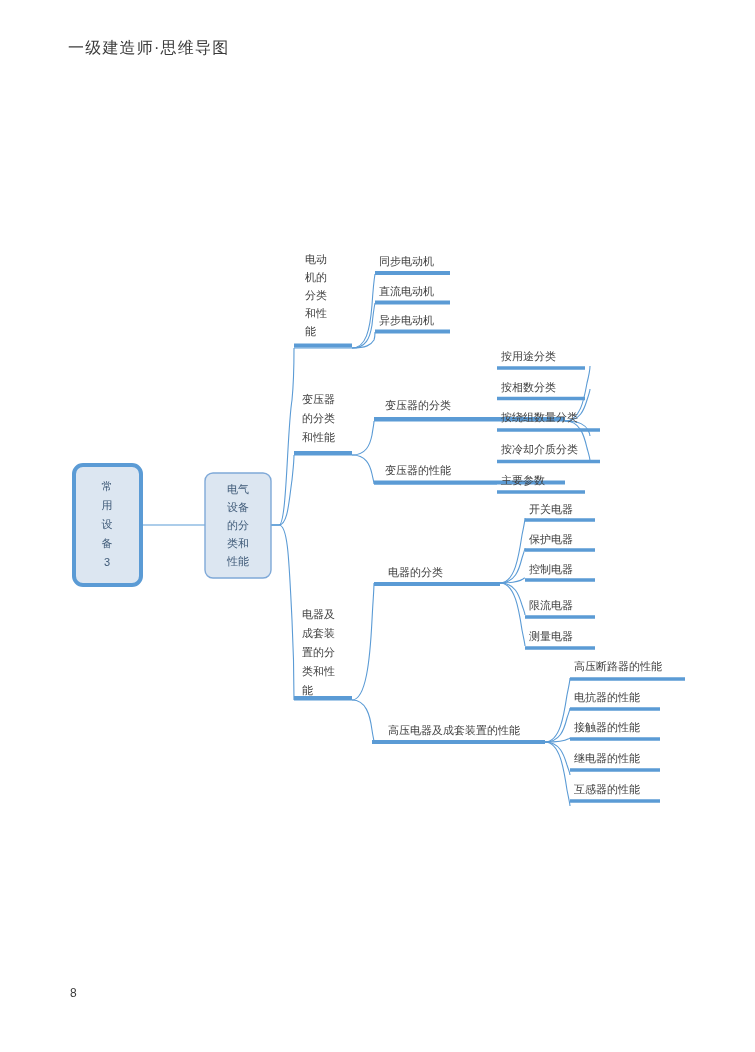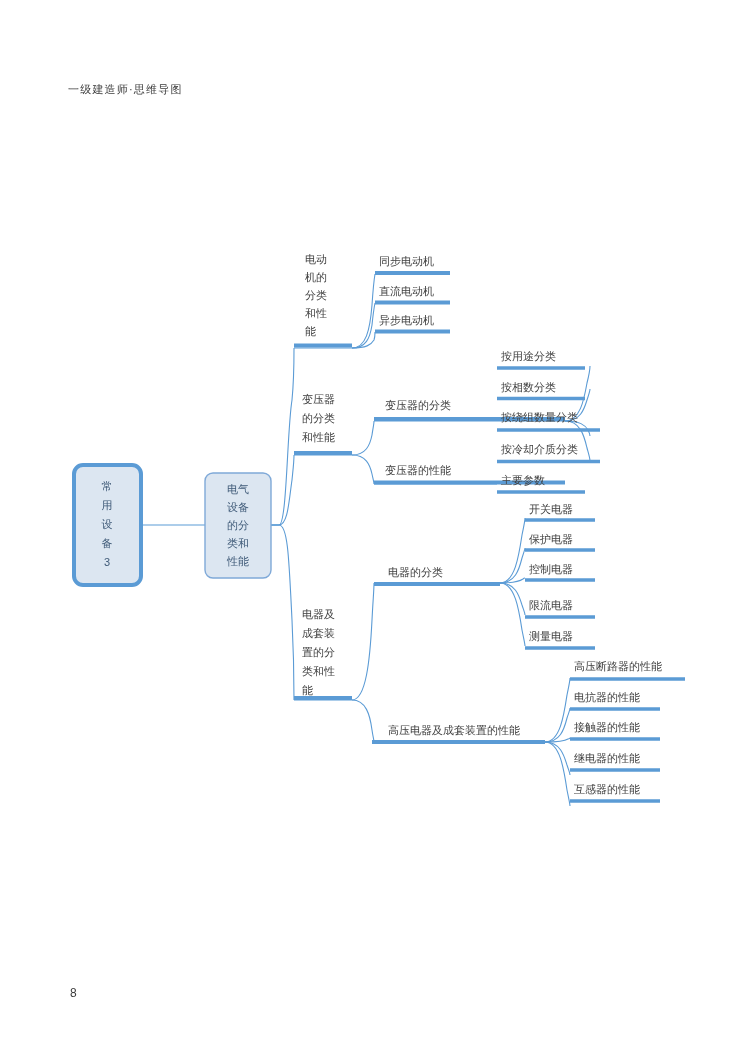--- a/index.html
+++ b/index.html
@@ -14,25 +14,24 @@
     position: relative;
     width: 755px;
     height: 1052px;
     background: #ffffff;
     overflow: hidden;
   }
   #header-title {
     position: absolute;
     left: 68px;
     top: 38px;
-    font-size: 11px;
+    font-size: 16px;
     color: #3b3b3b;
     letter-spacing: 1.2px;
     white-space: nowrap;
-    margin-top: 44px;
   }
   #page-number {
     position: absolute;
     left: 70px;
     top: 986px;
     font-size: 12px;
     color: #3b3b3b;
   }
   #mindmap-wrap {
     position: absolute;

